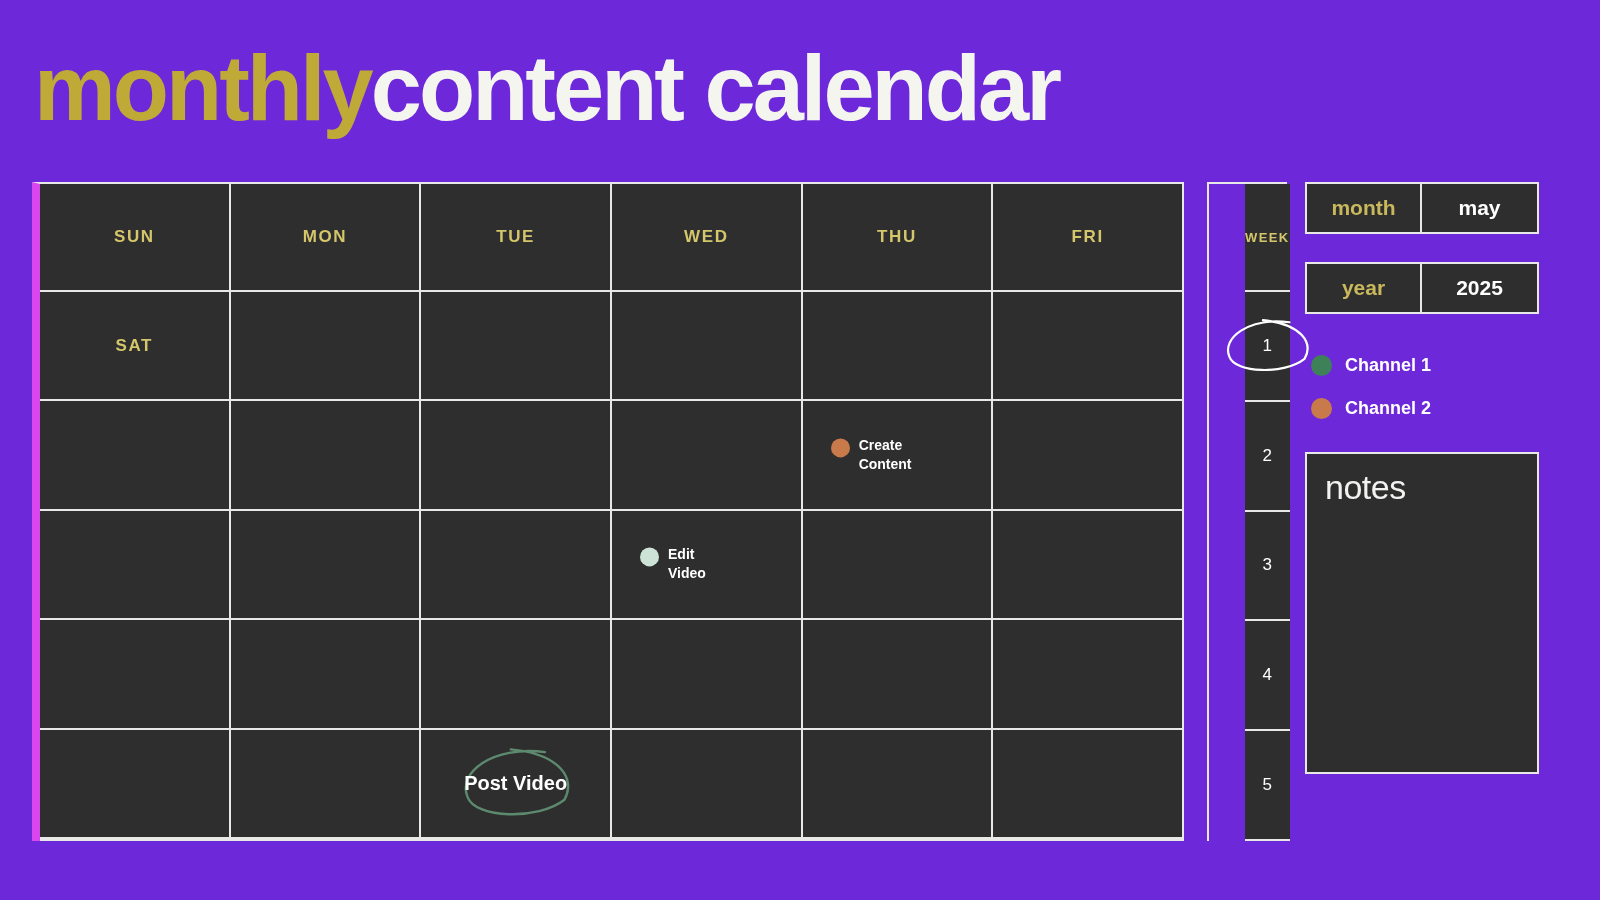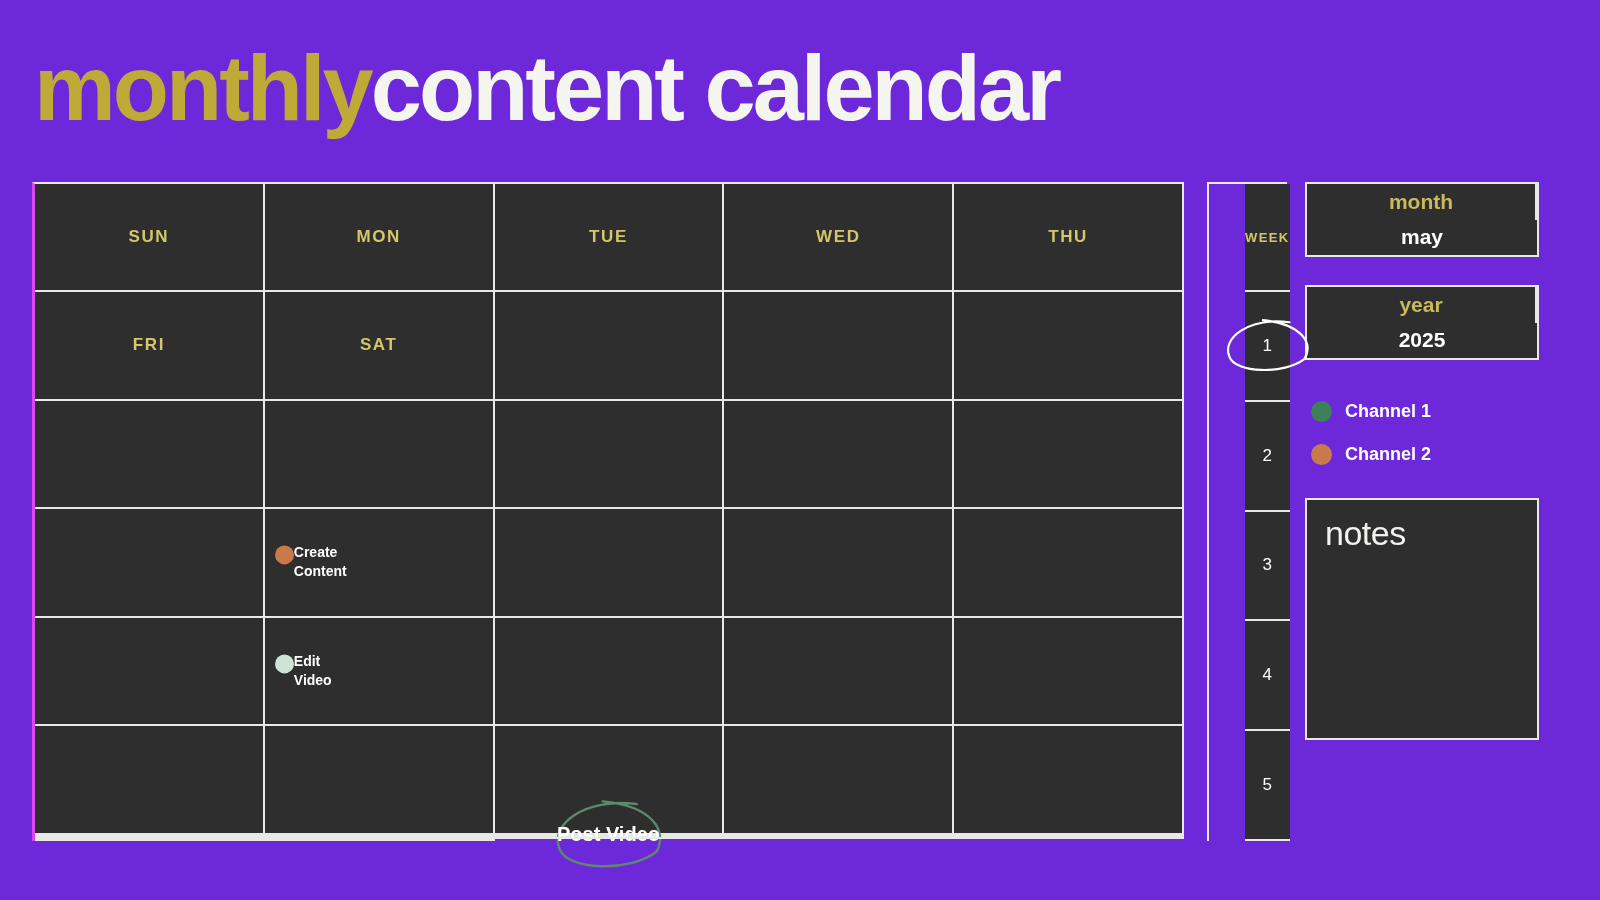--- a/index.html
+++ b/index.html
@@ -34,24 +34,24 @@
   .title .word-rest    { color: #f5f5f0; }
 
   
   .calendar {
     position: absolute;
     left: 32px;
     top: 182px;
     width: 1152px;
     height: 659px;
     display: grid;
-    grid-template-columns: repeat(5, 1fr);
+    grid-template-columns: repeat(6, 1fr);
     grid-template-rows: 108px 1fr 1fr 1fr 1fr 1fr;
     border-top: 2px solid #e8e8e6;
-    border-left: 3px solid #d946ef;
+    border-left: 8px solid #d946ef;
   }
   .cell {
     border-right: 2px solid #e8e8e6;
     border-bottom: 2px solid #e8e8e6;
     background: #2e2e2e;
     position: relative;
   }
   .cell.head {
     display: flex;
     align-items: center;
@@ -60,25 +60,26 @@
   .daylabel {
     color: #d4c66a;
     font-size: 17px;
     font-weight: 700;
     letter-spacing: 1.6px;
   }
 
   
   .event {
     position: absolute;
-    left: 10px;
+    left: 28px;
     top: 50%;
     transform: translateY(-50%);
     display: flex;
     align-items: flex-start;
+    gap: 9px;
   }
   .event .dot {
     width: 19px;
     height: 19px;
     border-radius: 50%;
     flex: 0 0 auto;
     margin-top: 2px;
   }
   .event .etext {
     color: #ffffff;
@@ -167,23 +168,22 @@
   .panel {
     position: absolute;
     left: 1305px;
     top: 182px;
     width: 234px;
   }
 
   .kvbox {
     display: flex;
     border: 2px solid #e8e8e6;
-    height: 75px;
+    height: 52px;
     background: #2e2e2e;
-    flex-direction: column;
   }
   .kvbox + .kvbox { margin-top: 28px; }
   .kvbox .kv-key,
   .kvbox .kv-val {
     flex: 1 1 50%;
     display: flex;
     align-items: center;
     justify-content: center;
   }
   .kvbox .kv-key {
@@ -217,21 +217,21 @@
   .legend-row .llabel {
     color: #ffffff;
     font-size: 18px;
     font-weight: 700;
   }
 
   .notes {
     margin-top: 22px;
     border: 2px solid #e8e8e6;
     background: #2e2e2e;
-    height: 242px;
+    height: 322px;
     padding: 16px 18px;
   }
   .notes .notes-title {
     color: #f2f2f0;
     font-size: 34px;
     font-weight: 400;
     letter-spacing: -0.5px;
     line-height: 1;
   }
 </style>

